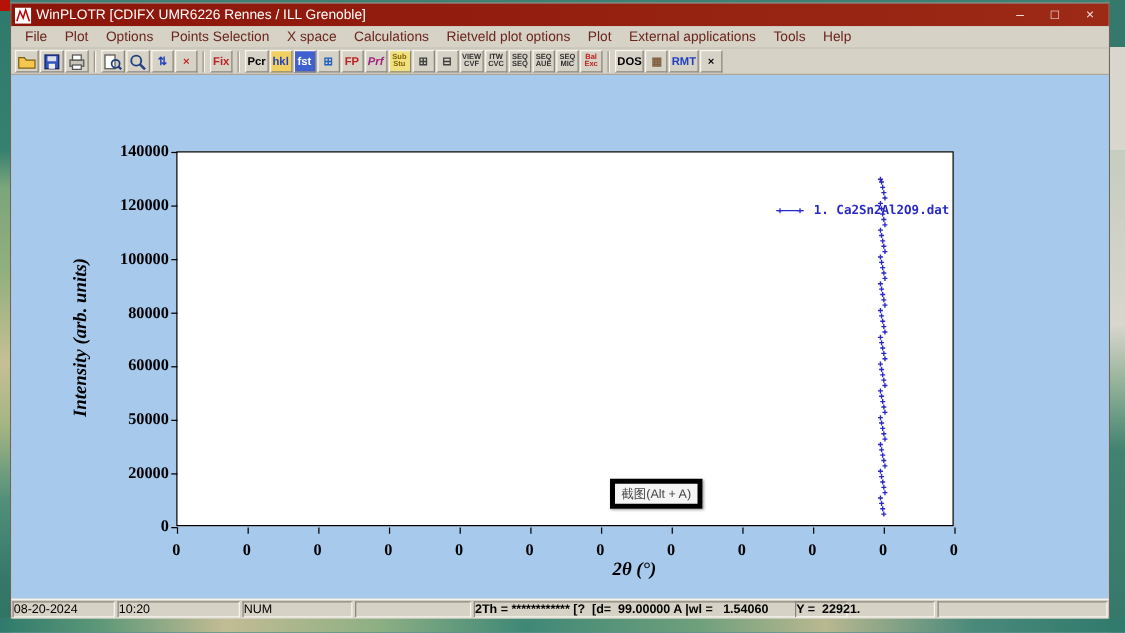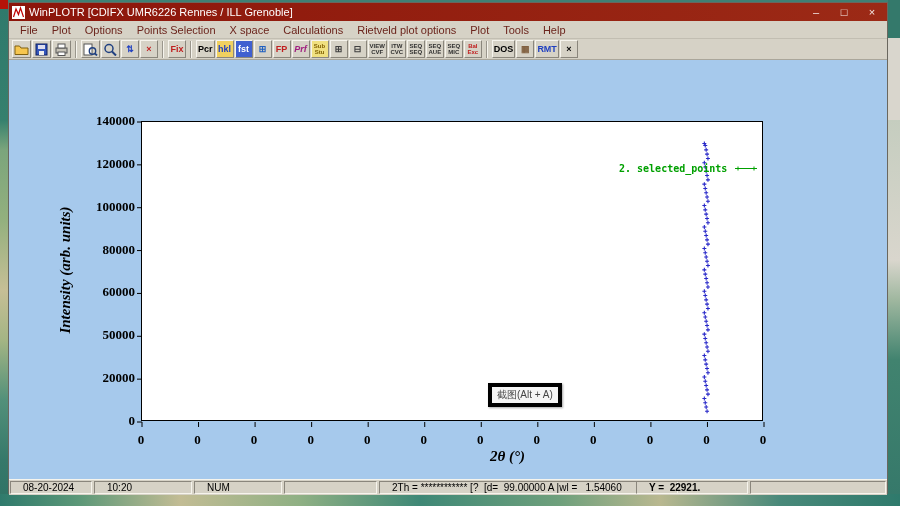--- a/index.html
+++ b/index.html
@@ -43,26 +43,26 @@
 
   .ylabel{position:absolute;left:-92px;top:200px;width:300px;height:20px;text-align:center;transform:rotate(-90deg);font:italic bold 15px "Liberation Serif",serif;color:#000}
   .xlabel{position:absolute;left:481px;top:388px;width:110px;font:italic bold 15px "Liberation Serif",serif;color:#000}
 
   #legend{position:absolute;left:477px;top:40px}
   .legend-row{display:flex;align-items:center;height:13px;font:bold 10px "DejaVu Sans Mono",monospace;white-space:pre}
 
   .tooltip{position:absolute;left:479px;top:323px;background:#f5f5f5;border:4px solid #000000;padding:1px 5px;font-size:10px;color:#444;box-shadow:1px 1px 2px rgba(0,0,0,.35);white-space:nowrap}
 
   .statusbar{position:absolute;left:0;top:476px;width:878px;height:16px;background:#d6d2c6;border-top:1px solid #f6f4ed}
-  .sb{position:absolute;top:1px;height:13px;border:1px solid;border-color:#8a867c #f6f4ed #f6f4ed #8a867c;font-size:10px;line-height:11px;padding:0 12px;white-space:pre;overflow:hidden;color:#000}
+  .sb{position:absolute;top:1px;height:13px;border:1px solid;border-color:#8a867c #f6f4ed #f6f4ed #8a867c;font-size:10px;line-height:11px;padding:0 0;white-space:pre;overflow:hidden;color:#000}
   .sb1{left:1px;width:82px}
   .sb2{left:85px;width:98px}
   .sb3{left:185px;width:88px}
   .sb4{left:275px;width:93px}
-  .sb5{left:370px;width:299px;font-weight:normal}
+  .sb5{left:370px;width:299px;font-weight:bold}
   .sb6{left:627px;width:112px;font-weight:bold}
   .sb7{left:741px;width:136px}
 </style>
 </head>
 <body>
 
 <div class="edge edge-left"></div>
 <div class="edge edge-right"></div>
 <div class="edge edge-bottom"></div>
 
@@ -85,20 +85,21 @@
 
   <div class="menubar" id="menubar">
       <span class="menu-item">File</span>
       <span class="menu-item">Plot</span>
       <span class="menu-item">Options</span>
       <span class="menu-item">Points Selection</span>
       <span class="menu-item">X space</span>
       <span class="menu-item">Calculations</span>
       <span class="menu-item">Rietveld plot options</span>
       <span class="menu-item">Plot</span>
+      <span class="menu-item">External applications</span>
       <span class="menu-item">Tools</span>
       <span class="menu-item">Help</span>
     </div>
 
   <div class="toolbar" id="toolbar">
       <span class="tb-btn">
         <svg width="15" height="13" viewBox="0 0 15 13">
           <path d="M1 4 L1 11.5 L14 11.5 L14 5 L7 5 L5.5 3 L1 3 Z" fill="#f6c64f" stroke="#806010"></path>
         </svg>
       </span>
@@ -277,24 +278,24 @@
           <path d="M561.254 259.2857142857143H565.254M563.254 257.2857142857143V261.2857142857143" stroke="#2828c8" stroke-width="1.1" fill="none"></path>
           <path d="M562.154 263.57142857142856H566.154M564.154 261.57142857142856V265.57142857142856" stroke="#2828c8" stroke-width="1.1" fill="none"></path>
           <path d="M563.054 267.8571428571429H567.054M565.054 265.8571428571429V269.8571428571429" stroke="#2828c8" stroke-width="1.1" fill="none"></path>
           <path d="M563.954 272.14285714285717H567.954M565.954 270.14285714285717V274.14285714285717" stroke="#2828c8" stroke-width="1.1" fill="none"></path>
           <path d="M560.354 276.42857142857144H564.354M562.354 274.42857142857144V278.42857142857144" stroke="#2828c8" stroke-width="1.1" fill="none"></path>
           <path d="M561.254 280.7142857142857H565.254M563.254 278.7142857142857V282.7142857142857" stroke="#2828c8" stroke-width="1.1" fill="none"></path>
           <path d="M562.154 285H566.154M564.154 283V287" stroke="#2828c8" stroke-width="1.1" fill="none"></path>
           <path d="M563.054 289.2857142857143H567.054M565.054 287.2857142857143V291.2857142857143" stroke="#2828c8" stroke-width="1.1" fill="none"></path>
         </svg>
       <div id="legend">
-          <div class="legend-row"><span style="color:#00a000">2. selected_points</span>&nbsp;<svg width="26" height="9">
-              <line x1="2" y1="4.5" x2="24" y2="4.5" stroke="#00a000"></line>
-              <path d="M3 4.5 h4 M5 2.5 v4 M19 4.5 h4 M21 2.5 v4" stroke="#00a000" fill="none"></path>
-            </svg></div>
+          <div class="legend-row"><svg width="26" height="9">
+              <line x1="2" y1="4.5" x2="24" y2="4.5" stroke="#2828c8"></line>
+              <path d="M3 4.5 h4 M5 2.5 v4 M19 4.5 h4 M21 2.5 v4" stroke="#2828c8" fill="none"></path>
+            </svg>&nbsp;<span style="color:#2828c8">1. Ca2Sn2Al2O9.dat</span></div>
         </div>
     </div>
 
     <div id="y-ticks">
         <span class="ytick" style="top: 100%;">0</span>
         <span class="ytick" style="top: 85.7143%;">20000</span>
         <span class="ytick" style="top: 71.4286%;">50000</span>
         <span class="ytick" style="top: 57.1429%;">60000</span>
         <span class="ytick" style="top: 42.8571%;">80000</span>
         <span class="ytick" style="top: 28.5714%;">100000</span>

